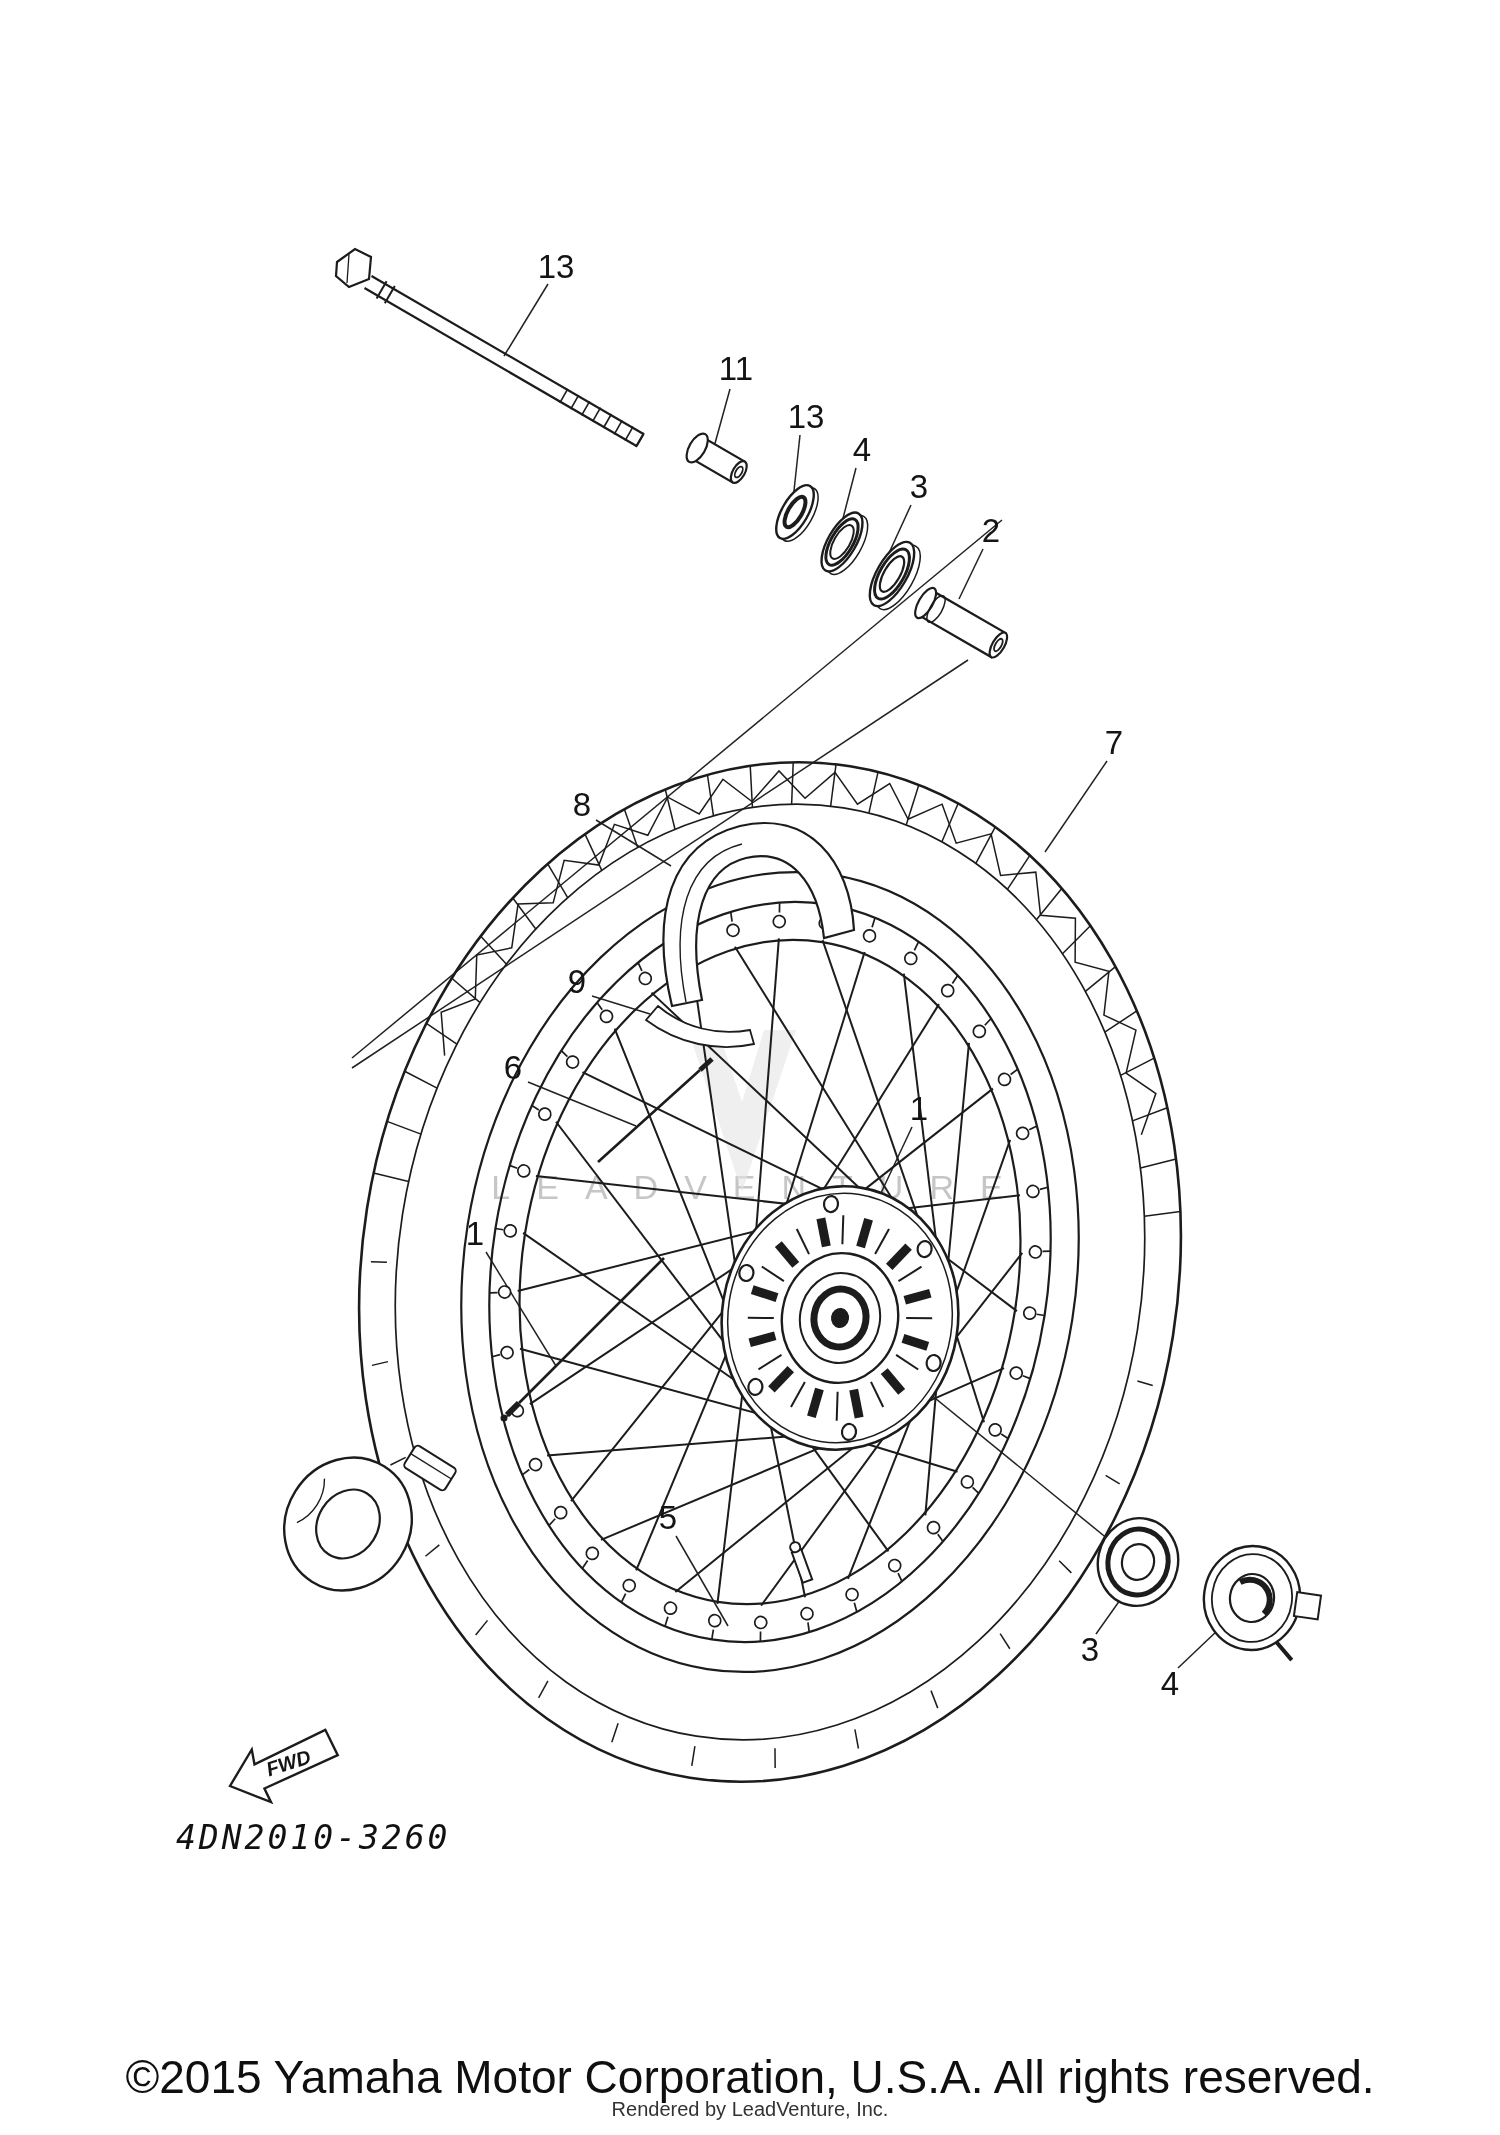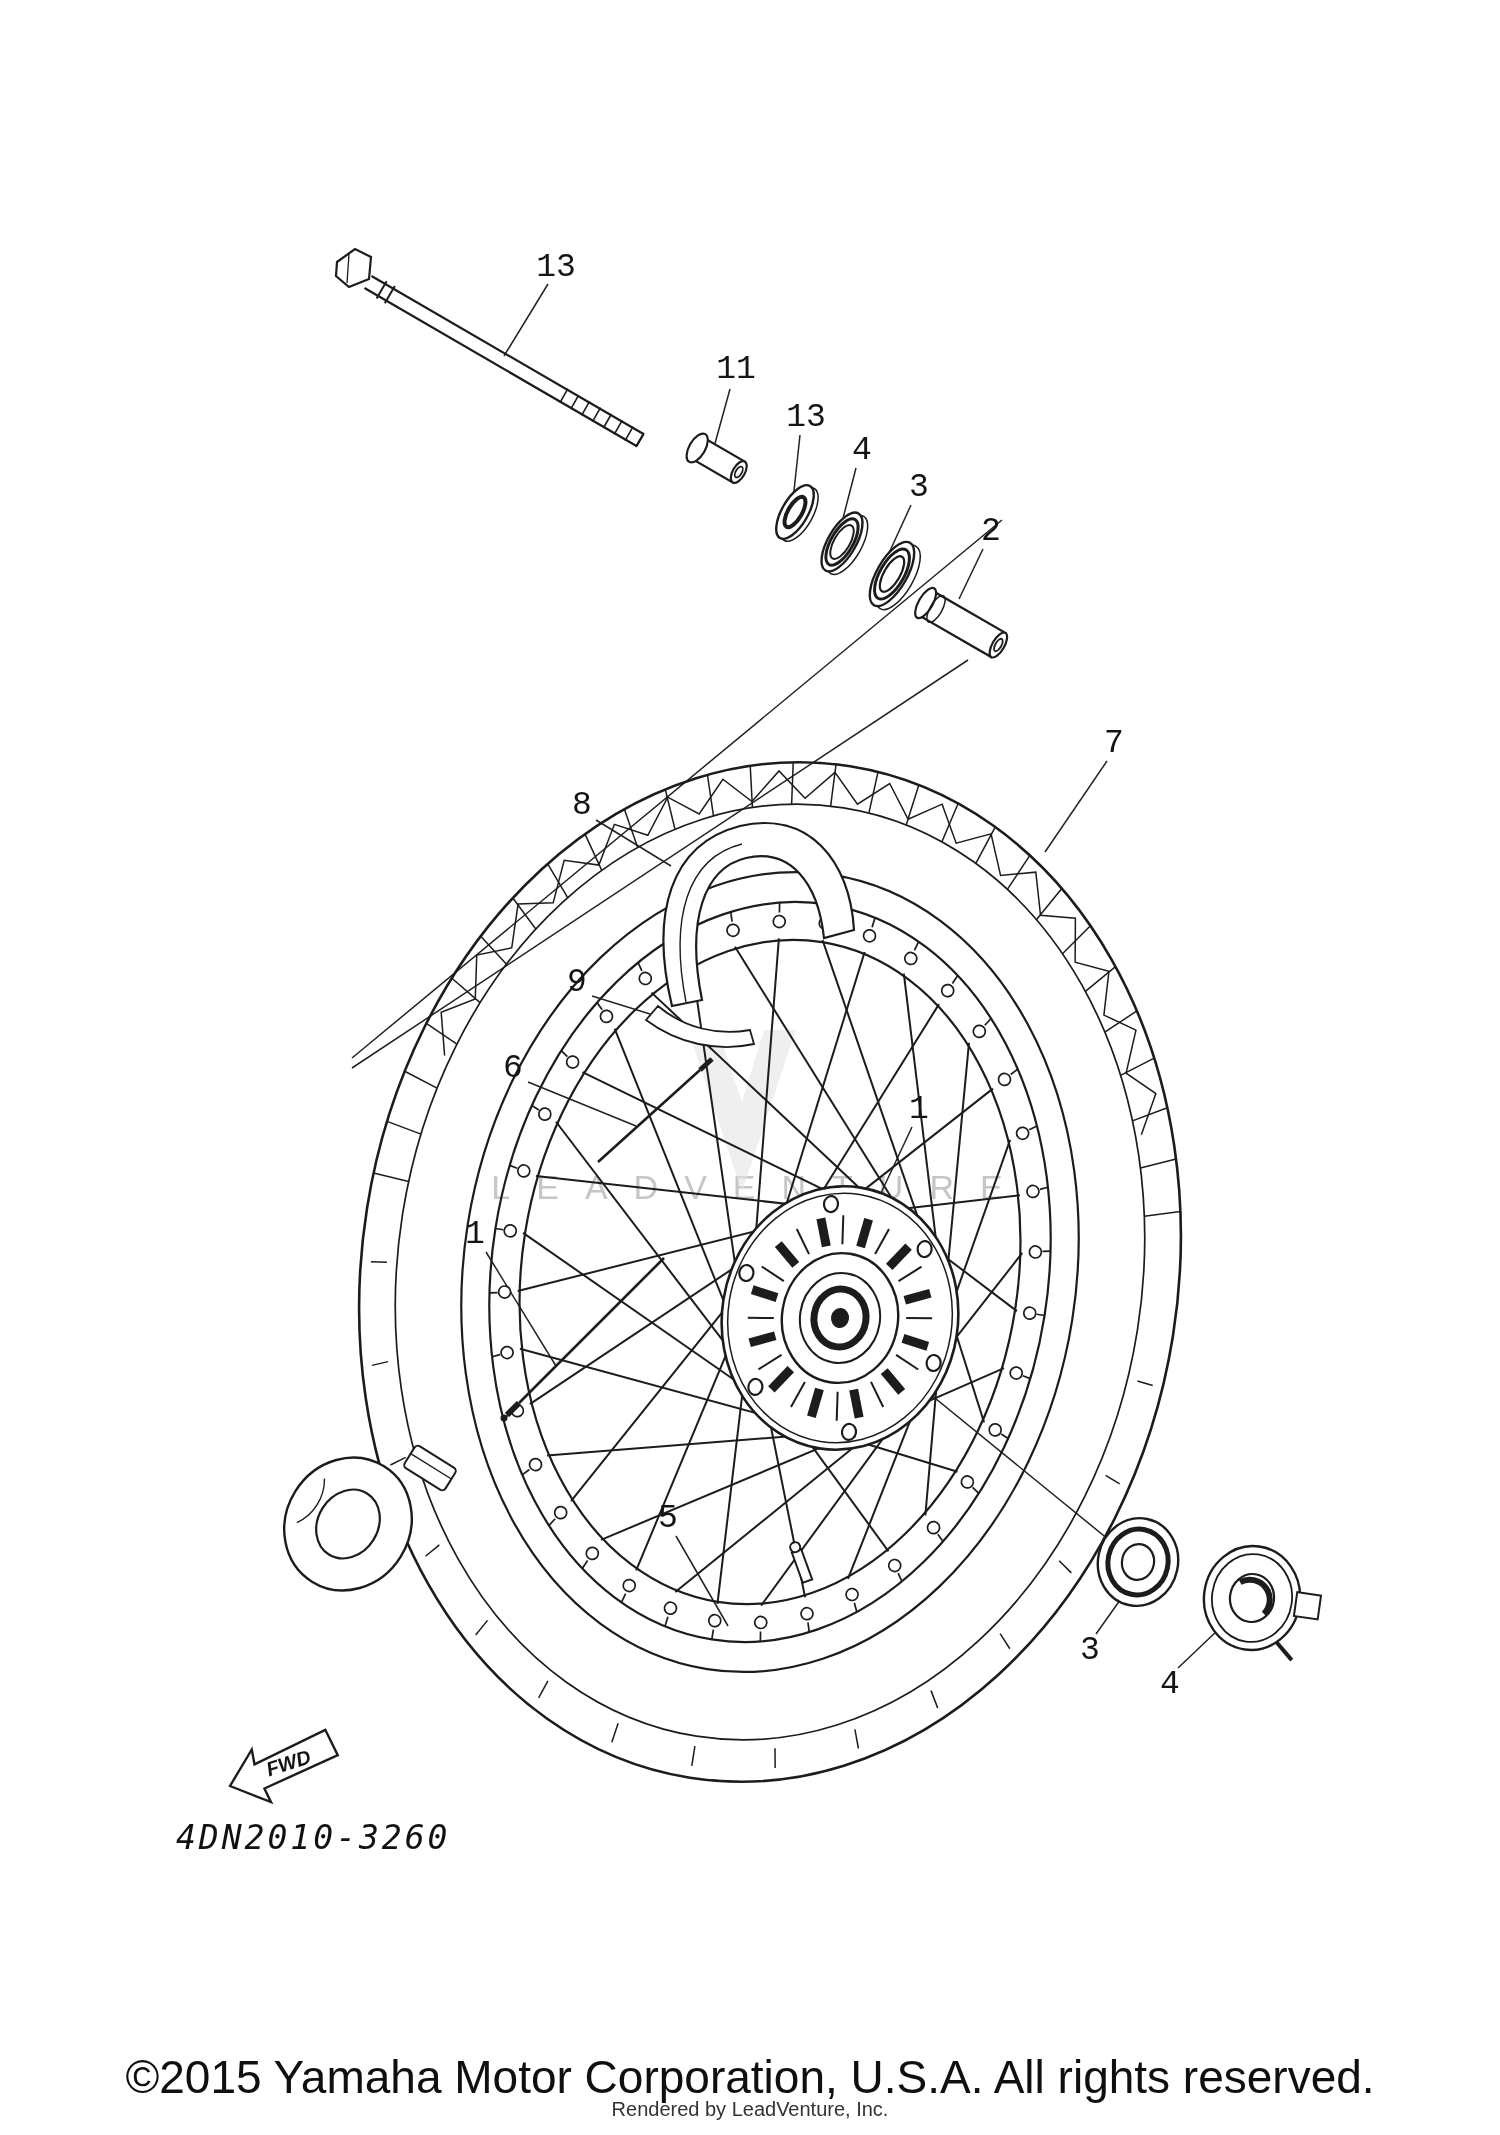--- a/index.html
+++ b/index.html
@@ -1,20 +1,20 @@
 <!DOCTYPE html>
 <html><head>
 <meta charset="utf-8">
 <style>
   html,body{margin:0;padding:0;background:#fff;}
   .canvas{position:relative;width:1500px;height:2135px;background:#ffffff;overflow:hidden;
           font-family:"Liberation Sans",sans-serif;color:#151515;}
   svg#art{position:absolute;left:0;top:0;z-index:2;}
   .callout{position:absolute;transform:translate(-50%,-50%);z-index:3;
-           font-family:Liberation Mono, monospace;font-size:33px;font-weight:400;color:#141414;}
+           font-family:Liberation Sans, sans-serif;font-size:33px;font-weight:400;color:#141414;}
   .watermark{position:absolute;left:430px;top:1168px;width:660px;z-index:1;text-align:center;
              font-size:34px;letter-spacing:26px;color:#c6c6c6;font-weight:400;}
   .partcode{position:absolute;left:176px;top:1818px;z-index:3;
             font-family:"DejaVu Sans Mono",monospace;font-size:33px;letter-spacing:3px;color:#111;font-style:italic;}
   .copyright{position:absolute;left:0;top:2050px;width:1500px;z-index:3;text-align:center;
              font-size:46px;color:#0f0f0f;}
   .renderedby{position:absolute;left:0;top:2098px;width:1500px;z-index:4;text-align:center;
               font-size:20px;color:#333;}
 </style>
 </head>

